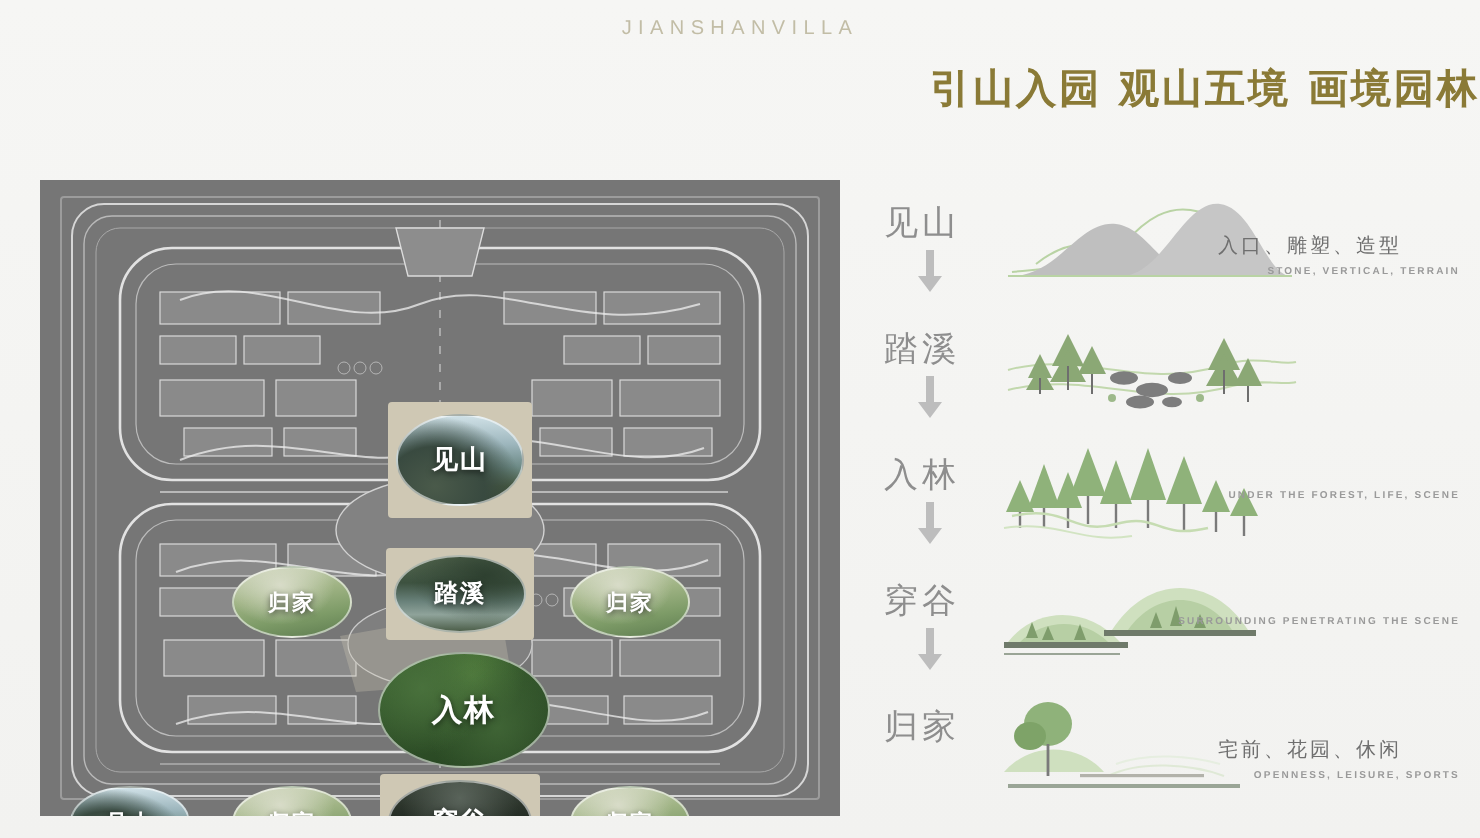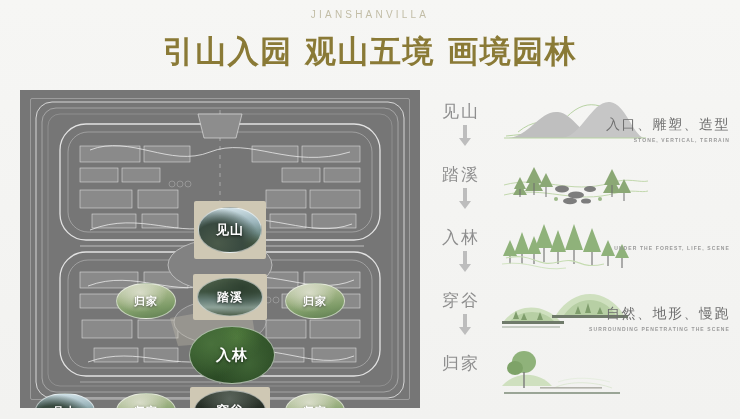--- a/index.html
+++ b/index.html
@@ -12,21 +12,21 @@
   .page{position:absolute;inset:0;background:linear-gradient(180deg,#f6f6f4 0%,#f2f2f0 100%);}
 
   
   .brand{
     position:absolute;top:9px;left:0;width:100%;
     text-align:center;font-size:10px;letter-spacing:3.2px;
     color:#c2bda6;font-weight:400;
   }
   .title{
     position:absolute;top:31px;left:0;width:100%;
-    text-align:center;font-size:31px;font-weight:700;
+    text-align:right;font-size:20px;font-weight:700;
     letter-spacing:1.5px;color:#8a7a36;
     font-family:"DejaVu Sans",sans-serif;
   }
 
   
   .plan{
     position:absolute;left:20px;top:90px;width:400px;height:318px;
     background:#767676;overflow:hidden;
   }
   .plan .inner-frame{
@@ -81,22 +81,22 @@
     font-family:"DejaVu Sans",sans-serif;
   }
   .arrow{
     position:absolute;left:18px;top:29px;width:14px;height:22px;
     color:#b4b4b4;
   }
   .vig{position:absolute;left:60px;top:-4px;width:150px;height:56px;}
   .vig svg{width:100%;height:100%;}
   .desc{position:absolute;right:0;top:20px;width:150px;text-align:right;}
   .desc .zh-d{
-    font-size:14px;color:#6f6f6f;letter-spacing:1.5px;
-    font-family:Liberation Mono, monospace;white-space:nowrap;
+    font-size:10px;color:#6f6f6f;letter-spacing:1.5px;
+    font-family:Liberation Mono, monospace;white-space:nowrap;text-align:center;
   }
   .desc .en-d{
     font-size:5px;color:#9a9a9a;letter-spacing:1.1px;
     margin-top:3px;white-space:nowrap;font-weight:700;
   }
 </style>
 </head>
 <body>
 
 <div class="page">
@@ -366,35 +366,38 @@
               <path d="M24 32 l3 7 h-6 z"></path>
             <path d="M40 31 l3 8 h-6 z"></path>
             <path d="M78 25 l3 8 h-6 z"></path>
               <path d="M88 22 l3 10 h-6 z"></path>
             <path d="M100 26 l3 7 h-6 z"></path>
           </g>
           <path d="M2 46 H60" stroke="#9aa596" stroke-width="1"></path>
         </svg>
       </div>
       <div class="desc">
-        <div class="zh-d">自然、地形、慢跑</div>
         <div class="en-d">SURROUNDING PENETRATING THE SCENE</div>
       </div>
     </div>
 
     <div class="stage" style="top:252px">
       <div class="zh">归家</div>
       <div class="vig">
         <svg viewBox="0 0 150 56">
           <path d="M2 42 C16 26 40 28 52 42 Z" fill="#cfe0bf"></path>
           <ellipse cx="24" cy="18" rx="12" ry="11" fill="#8fb27a"></ellipse>
           <ellipse cx="15" cy="24" rx="8" ry="7" fill="#7ea368"></ellipse>
           <line x1="24" y1="28" x2="24" y2="44" stroke="#7a7a7a" stroke-width="1.4"></line>
           <path d="M54 44 C70 36 96 38 112 44" stroke="#dfe9d6" stroke-width="1" fill="none"></path>
           <path d="M58 38 C74 32 96 34 110 38" stroke="#e6eee0" stroke-width="1" fill="none"></path>
           <rect x="4" y="48" width="116" height="2" fill="#9aa596"></rect>
           <rect x="40" y="43" width="62" height="1.6" fill="#b2b2aa"></rect>
         </svg>
       </div>
+      <div class="desc">
+        <div class="zh-d">宅前、花园、休闲</div>
+        <div class="en-d">OPENNESS, LEISURE, SPORTS</div>
+      </div>
     </div>
 
   </div>
 </div>
 
 </body></html>

